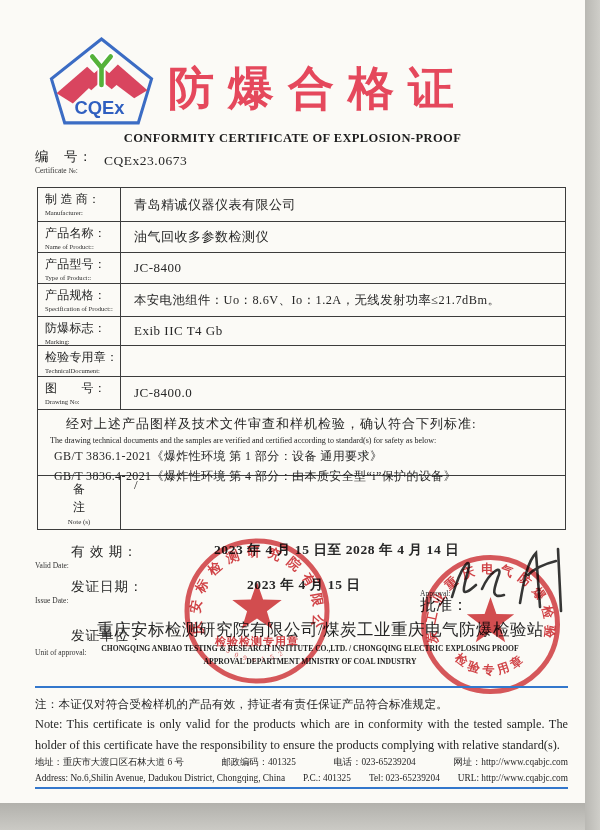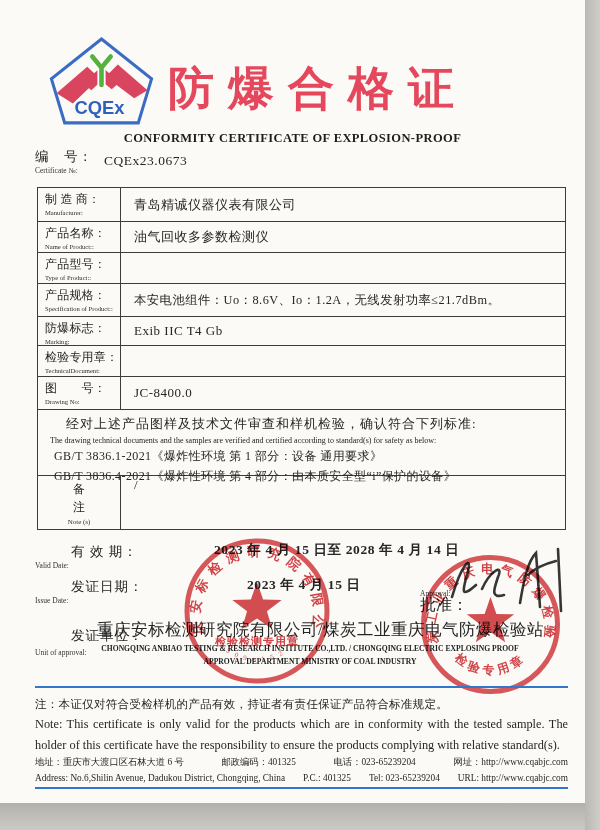--- a/index.html
+++ b/index.html
@@ -134,20 +134,21 @@
         <div class="en">Name of Product::</div>
       </div>
       <div class="tvalue">油气回收多参数检测仪</div>
     </div>
 
     <div class="trow" style="height:30px">
       <div class="tlabel">
         <div class="cn">产品型号：</div>
         <div class="en">Type of Product::</div>
       </div>
+      <div class="tvalue">JC-8400</div>
     </div>
 
     <div class="trow" style="height:32px">
       <div class="tlabel">
         <div class="cn">产品规格：</div>
         <div class="en">Specification of Product::</div>
       </div>
       <div class="tvalue" style="font-size:12.3px">本安电池组件：Uo：8.6V、Io：1.2A，无线发射功率≤21.7dBm。</div>
     </div>
 

